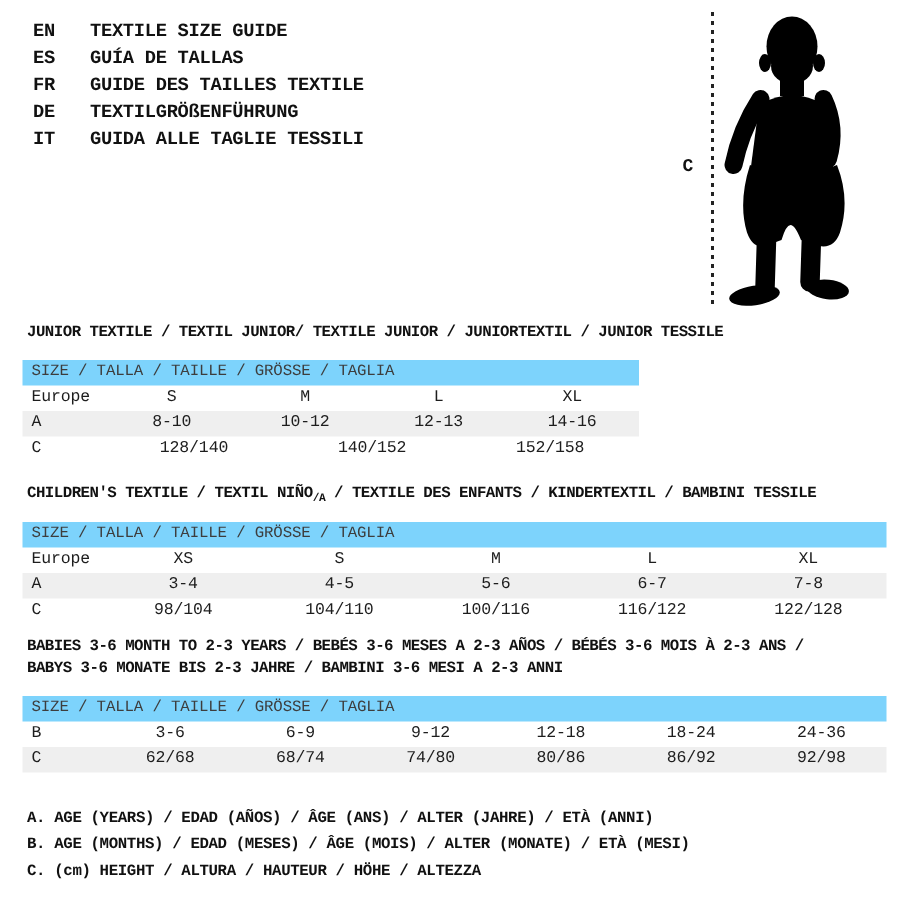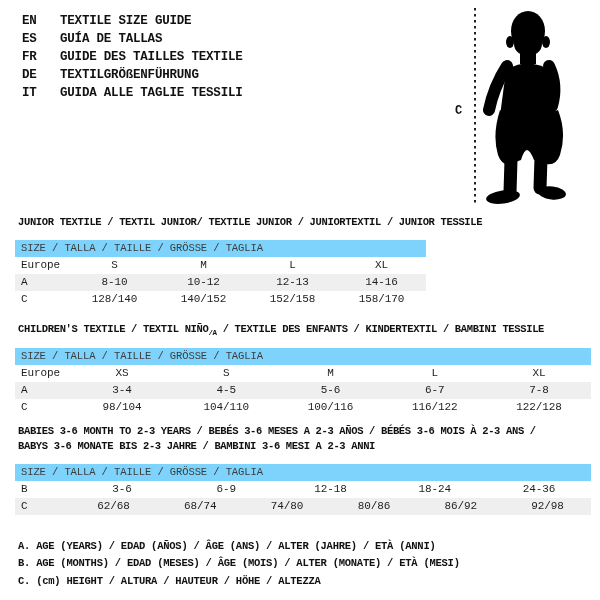--- a/index.html
+++ b/index.html
@@ -104,21 +104,20 @@
       <span class="cell">8-10</span>
       <span class="cell">10-12</span>
       <span class="cell">12-13</span>
       <span class="cell">14-16</span>
     </div>
     <div class="trow">
       <span class="cell label">C</span>
       <span class="cell">128/140</span>
       <span class="cell">140/152</span>
       <span class="cell">152/158</span>
-      <span class="cell">158/170</span>
     </div>
   </div>
 
   <div class="tbl-title" style="top:322px;"><span>CHILDREN'S TEXTILE / TEXTIL NIÑO</span><sub>/A</sub><span> / TEXTILE DES ENFANTS / KINDERTEXTIL / BAMBINI TESSILE</span></div>
   <div class="size-table t2" style="top:348px;">
     <div class="bar">SIZE / TALLA / TAILLE / GRÖSSE / TAGLIA</div>
     <div class="trow">
       <span class="cell label">Europe</span>
       <span class="cell">XS</span>
       <span class="cell">S</span>
@@ -147,20 +146,21 @@
   <div class="tbl-title" style="top:424px;">
     <div>BABIES 3-6 MONTH TO 2-3 YEARS / BEBÉS 3-6 MESES A 2-3 AÑOS / BÉBÉS 3-6 MOIS À 2-3 ANS /</div>
     <div>BABYS 3-6 MONATE BIS 2-3 JAHRE / BAMBINI 3-6 MESI A 2-3 ANNI</div>
   </div>
   <div class="size-table t3" style="top:464px;">
     <div class="bar">SIZE / TALLA / TAILLE / GRÖSSE / TAGLIA</div>
     <div class="trow">
       <span class="cell label">B</span>
       <span class="cell">3-6</span>
       <span class="cell">6-9</span>
+      <span class="cell">9-12</span>
       <span class="cell">12-18</span>
       <span class="cell">18-24</span>
       <span class="cell">24-36</span>
     </div>
     <div class="trow alt">
       <span class="cell label">C</span>
       <span class="cell">62/68</span>
       <span class="cell">68/74</span>
       <span class="cell">74/80</span>
       <span class="cell">80/86</span>

